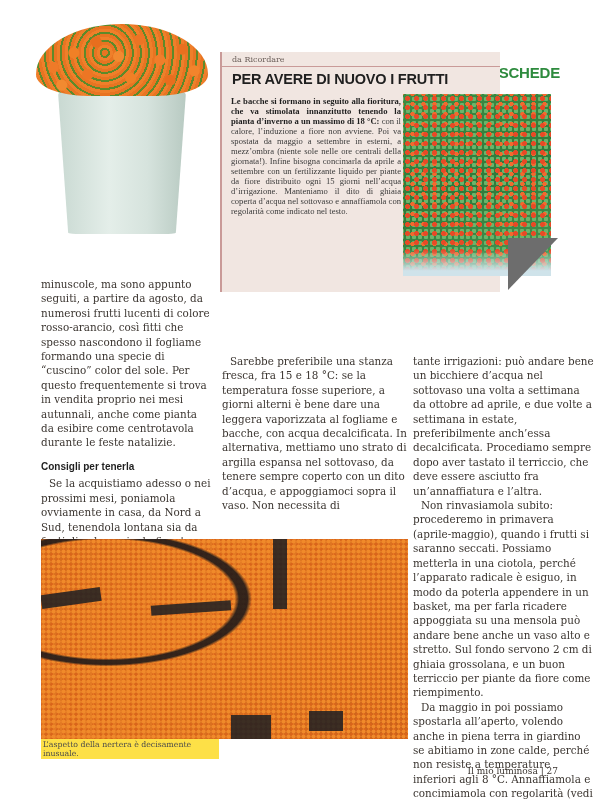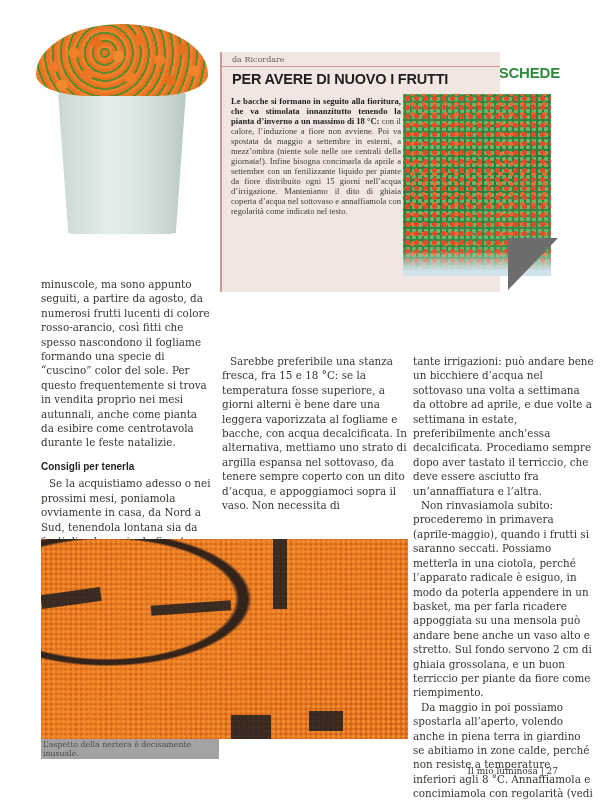--- a/index.html
+++ b/index.html
@@ -99,21 +99,21 @@
       radial-gradient(circle, #f08a2a 0 1.8px, transparent 2.3px) 0 0 / 5px 5px,
       radial-gradient(circle, #d9651a 0 1.6px, transparent 2px) 2px 3px / 6px 5px,
       linear-gradient(135deg, #d56a1c 0%, #e47b24 40%, #c95e18 100%);
     overflow: hidden;
   }
   .big-photo .gap {
     position: absolute; background: #1c1d22; opacity: 0.85;
   }
   .caption {
     position: absolute; left: 41px; top: 739px; width: 178px; padding: 1px 2px;
-    background: #a3a3a3; font-size: 7.8px; color: #4a4a4a; font-family: "DejaVu Serif", serif;
+    background: #fde047; font-size: 7.8px; color: #4a4a4a; font-family: "DejaVu Serif", serif;
   }
 
   .footer {
     position: absolute; right: 46px; top: 766px; font-size: 9px; color: #3b3530;
   }
 </style>
 </head>
 <body>
 
 <div class="header">

